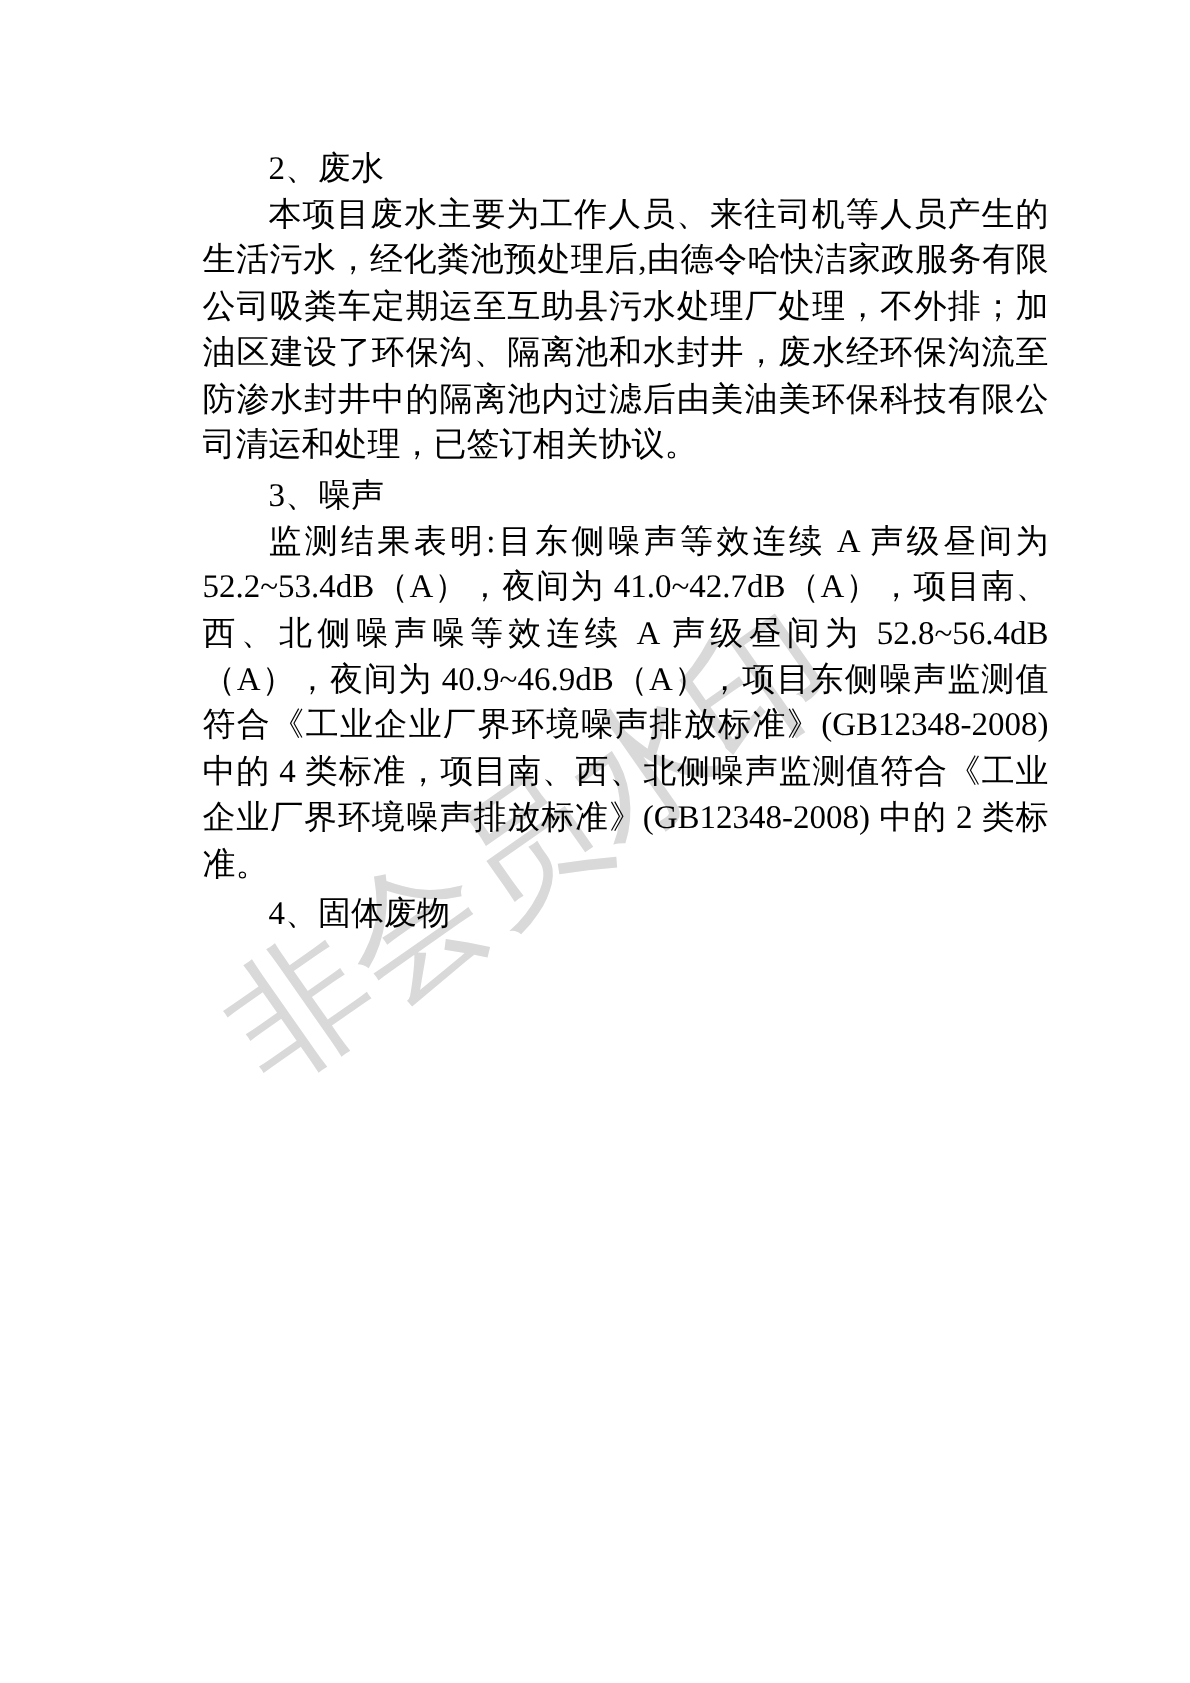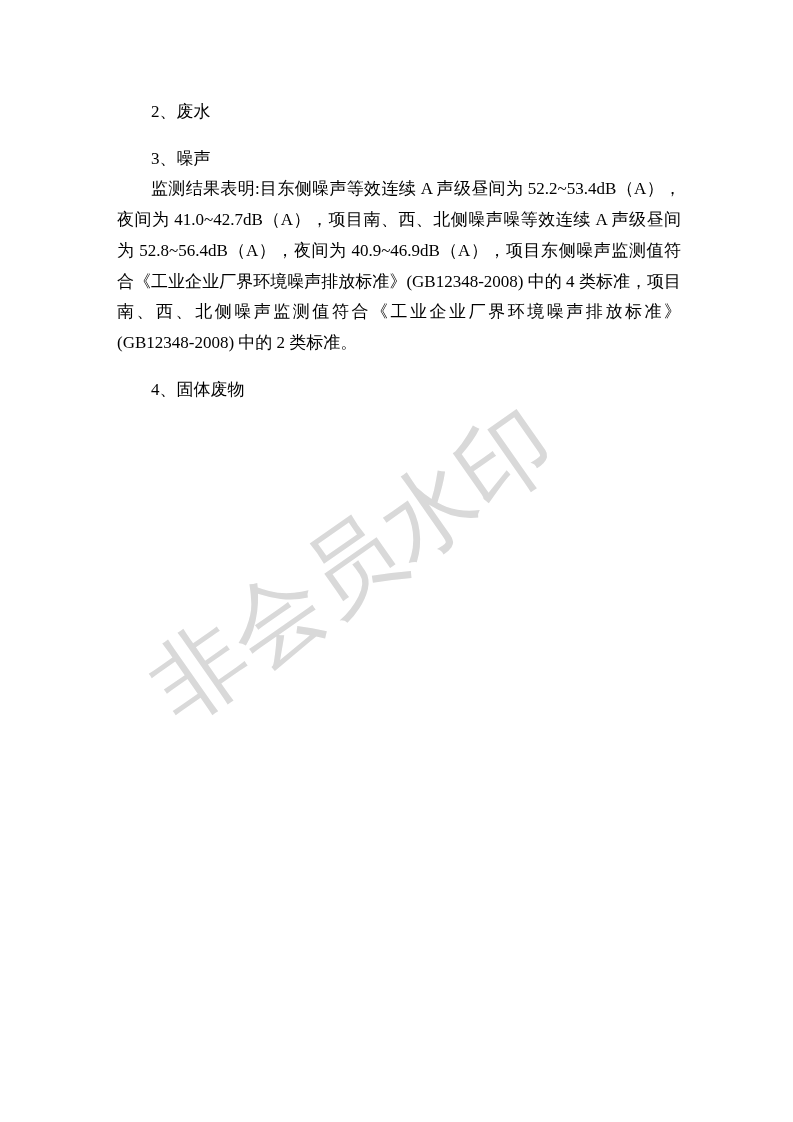--- a/index.html
+++ b/index.html
@@ -21,43 +21,44 @@
     white-space: nowrap;
     font-family: "Liberation Sans", "DejaVu Sans", sans-serif;
     transform-origin: 0 50%;
     transform: rotate(-35deg);
     z-index: 0;
     user-select: none;
     pointer-events: none;
   }
   .content {
     position: absolute;
-    left: 117px;
+    left: 135px;
     top: 97px;
     width: 564px;
     z-index: 1;
-    font-size: 17px;
+    font-size: 22px;
     line-height: 30.7px;
     text-align: justify;
   }
   .content p { margin: 0; text-indent: 2em; }
-  p.sec-heading { margin-top: 16px; }
+  p.sec-heading { margin-top: 3px; }
   p.sec-heading.first { margin-top: 0; }
   .u { text-underline-offset: 3px; }
 </style>
 </head>
 <body>
 
 <div class="page">
 
   <div class="watermark" style="color: rgb(217, 217, 217);">非会员水印</div>
 
   <div class="content">
 
     <p class="sec-heading first">2、废水</p>
+    <p>本项目废水主要为工作人员、来往司机等人员产生的生活污水，经化粪池预处理后,由德令哈快洁家政服务有限公司吸粪车定期运至互助县污水处理厂处理，不外排；加油区建设了环保沟、隔离池和水封井，废水经环保沟流至防渗水封井中的隔离池内过滤后由美油美环保科技有限公司清运和处理，已签订相关协议。</p>
 
     <p class="sec-heading">3、噪声</p>
     <p><span>监测结果表明:目东侧噪声等效连续 A 声级昼间为 52.2~53.4dB（A），夜间为 41.0~42.7dB（A），项目南、西、北侧噪声噪等效连续 A 声级昼间为 52.8~56.4dB（A），夜间为 40.9~46.9dB（A），项目东侧噪声监测值符合《</span><span class="u">工业企业厂界环境噪声排放标准</span><span>》(GB12348-2008) 中的 4 类标准，项目南、西、北侧噪声监测值符合《</span><span class="u">工业企业</span><span>厂界环境噪声排放标准》(GB12348-2008) 中的 2 类标准。</span></p>
 
     <p class="sec-heading">4、固体废物</p>
 
 
   </div>
 </div>
 

